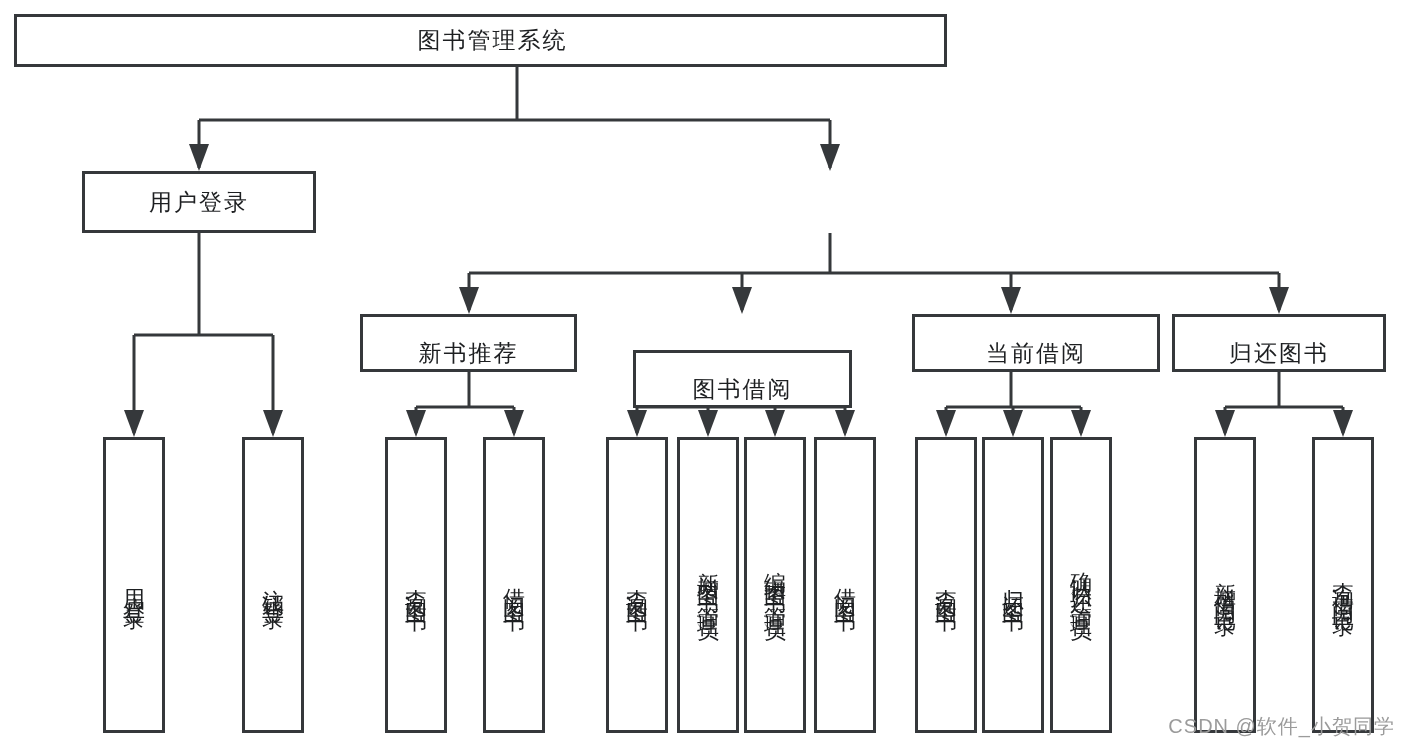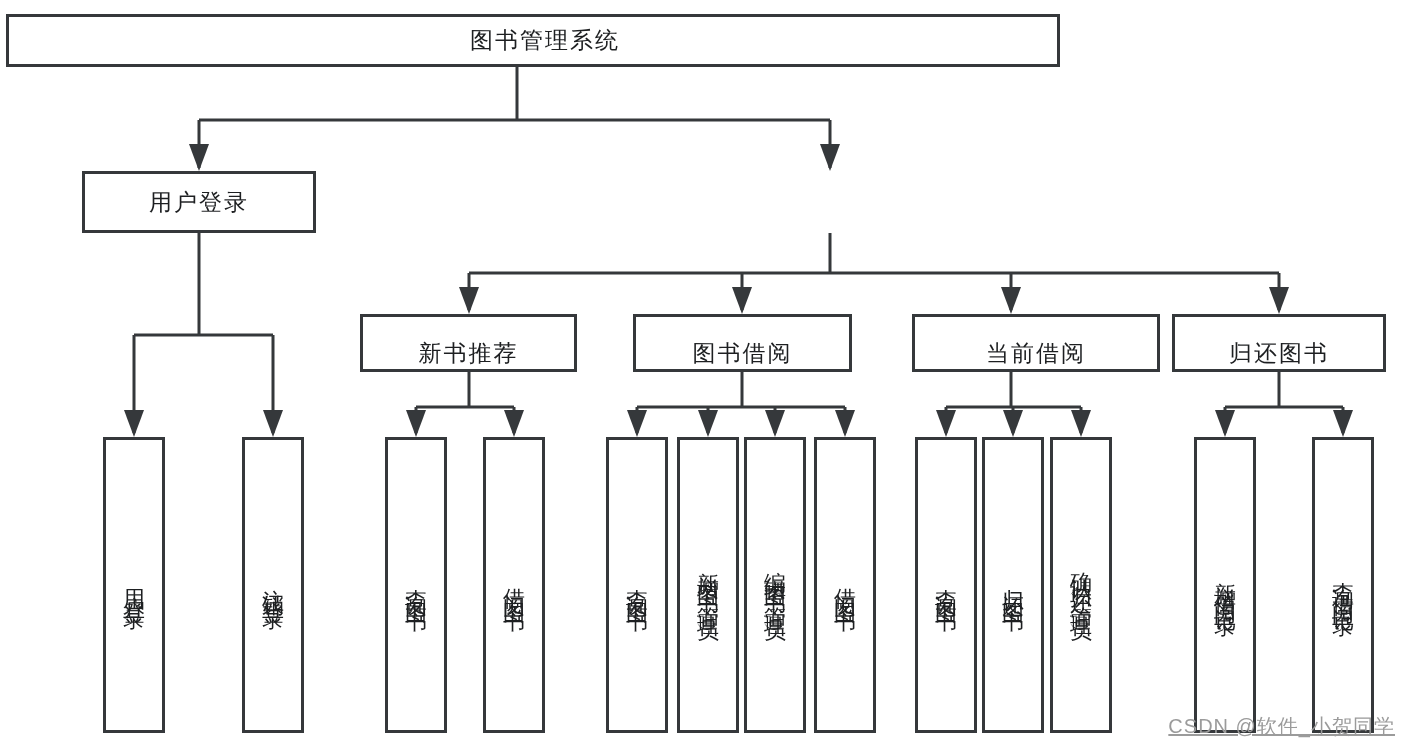--- a/index.html
+++ b/index.html
@@ -49,28 +49,28 @@
     white-space: nowrap;
   }
   .vlabel {
     writing-mode: vertical-rl;
     font-size: 22px;
     letter-spacing: 7px;
     line-height: 1;
     white-space: nowrap;
   }
   
-  .n-root   { left: 6px;   top: 14px;  width: 1054px; height: 53px; padding-left: 24px; }
+  .n-root   { left: 14px;   top: 14px;  width: 933px; height: 53px; padding-left: 24px; }
   
   .n-login  { left: 82px;   top: 171px; width: 234px;  height: 62px; }
   .n-mgmt   { left: 711px;  top: 171px; width: 238px;  height: 62px; }
   
   .lv3 { top: 314px; height: 58px; align-items: flex-end; }
   .n-recommend { left: 360px;  width: 217px; }
-  .n-borrowing { left: 633px;  width: 219px; }
+  .n-borrowing { left: 633px;  width: 219px; margin-top: 36px; }
   .n-current   { left: 903px;  width: 248px; margin-left: 9px; }
   .n-records   { left: 1172px; width: 214px; }
   
   .leaf { top: 437px; width: 62px; height: 296px; }
   .x-u1 { left: 103px; }
   .x-u2 { left: 242px; }
   .x-n1 { left: 385px; }
   .x-n2 { left: 483px; }
   .x-b1 { left: 606px; }
   .x-b2 { left: 677px; }
@@ -82,21 +82,20 @@
   .x-r1 { left: 1194px; }
   .x-r2 { left: 1312px; }
   .watermark {
     position: absolute;
     right: 10px;
     top: 713px;
     font-size: 20px;
     letter-spacing: 1px;
     color: var(--watermark);
     white-space: nowrap;
-    text-decoration: underline;
   }
 </style>
 </head>
 <body>
 
 <div class="stage">
 
   <svg class="connectors" viewBox="0 0 1405 747" xmlns="http://www.w3.org/2000/svg">
     <path d="M517 67 V120 M199 120 H830 M199 120 V168 M830 120 V168"></path>
     <path d="M199 233 V335 M134 335 H273 M134 335 V433 M273 335 V433"></path>

